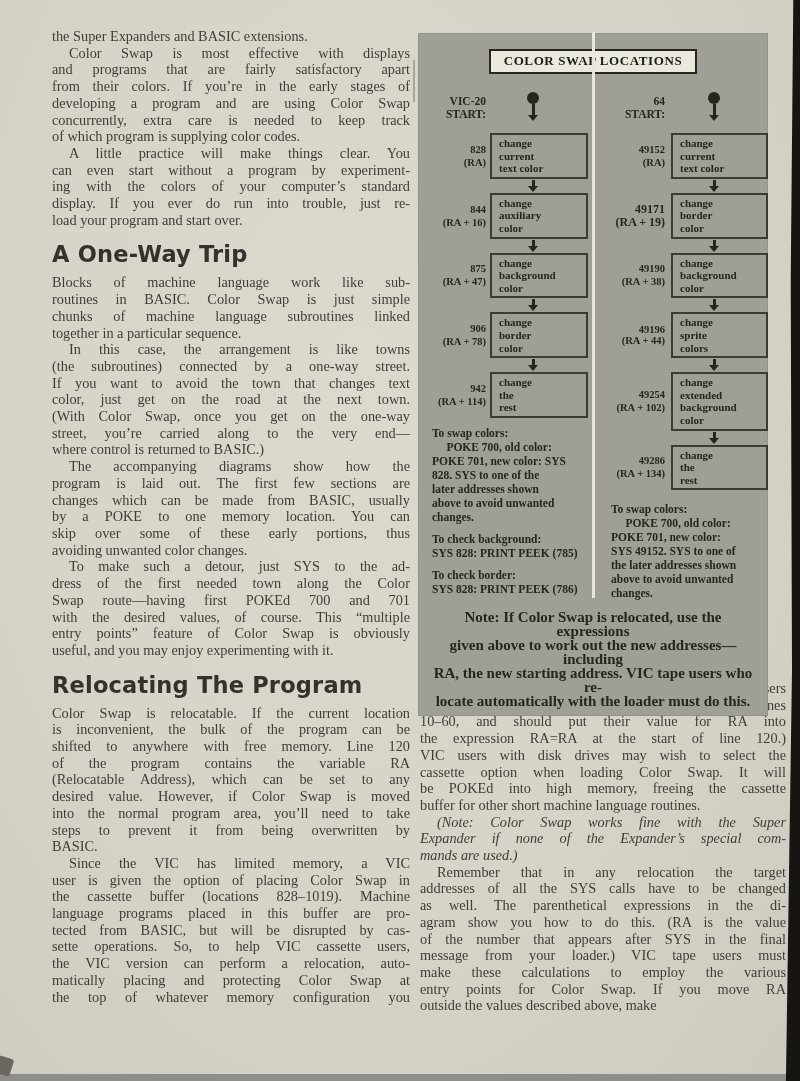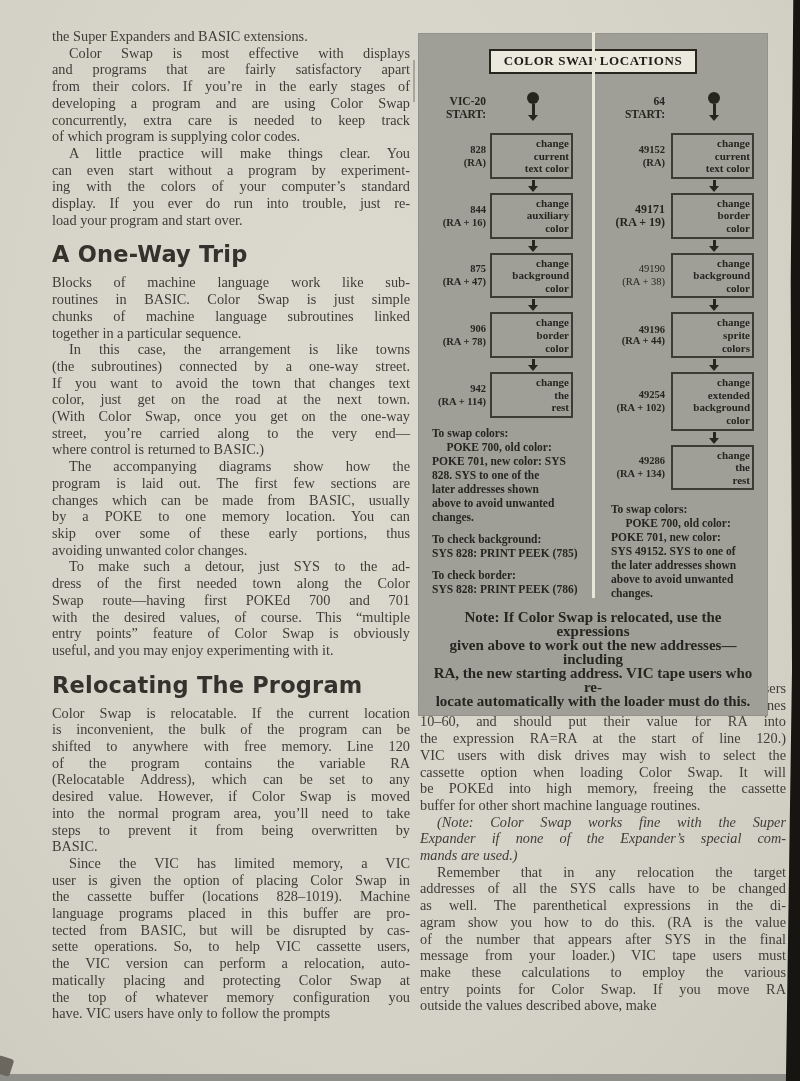--- a/index.html
+++ b/index.html
@@ -41,23 +41,23 @@
   .machine{font-weight:bold;font-size:11.5px;line-height:13px;white-space:pre-line;
     padding-top:3px;color:#26261f;}
   .box-area{width:86px;flex:none;display:flex;flex-direction:column;align-items:center;}
   .flow-header .box-area{margin-left:4px;}
   .col64 .flow-header .box-area{margin-left:6px;}
   .dot{width:12px;height:12px;border-radius:50%;background:#26261f;}
   .dstem{width:3px;height:11px;background:#26261f;}
   .ahead{width:0;height:0;border-left:5px solid transparent;border-right:5px solid transparent;
     border-top:6px solid #26261f;}
   .node-row{display:flex;align-items:center;}
-  .node-box{box-sizing:border-box;width:83px;margin-left:4px;border:2px solid #3c3c35;
+  .node-box{box-sizing:border-box;width:98px;margin-left:4px;border:2px solid #3c3c35;
     padding:2px 2px 2px 7px;font-weight:bold;font-size:11px;line-height:12.6px;
-    white-space:pre-line;color:#26261f;text-align:right;}
+    white-space:pre-line;color:#26261f;}
   .col64 .node-box{margin-left:6px;}
   .arrow-row{display:flex;padding-left:60px;}
   .col64 .arrow-row{padding-left:68px;}
   .arrow-row .acell{width:86px;display:flex;flex-direction:column;align-items:center;padding:1px 0;}
   .astem{width:3px;height:6px;background:#26261f;}
   .flow-note{font-weight:bold;font-size:11.5px;line-height:14px;white-space:pre-line;
     color:#26261f;margin:8px 0 0 2px;}
   .col64 .flow-note{margin-left:8px;margin-top:12px;}
   .reloc-note{font-weight:bold;font-size:15px;line-height:14px;white-space:pre-line;
     color:#26261f;margin:10px 14px 0 14px;text-align:center;}
@@ -140,21 +140,20 @@
     <div class="para indent">
       <div class="line">Since the VIC has limited memory, a VIC</div>
       <div class="line">user is given the option of placing Color Swap in</div>
       <div class="line">the cassette buffer (locations 828–1019). Machine</div>
       <div class="line">language programs placed in this buffer are pro-</div>
       <div class="line">tected from BASIC, but will be disrupted by cas-</div>
       <div class="line">sette operations. So, to help VIC cassette users,</div>
       <div class="line">the VIC version can perform a relocation, auto-</div>
       <div class="line">matically placing and protecting Color Swap at</div>
       <div class="line">the top of whatever memory configuration you</div>
-      <div class="line pl">have. VIC users have only to follow the prompts</div>
     </div>
   </div>
 
 <div id="col-right" class="textcol">
     <div class="para">
       <div class="line">to make use of this option. (Those VIC users</div>
       <div class="line">who wish to set RA themselves can delete lines</div>
       <div class="line">10–60, and should put their value for RA into</div>
       <div class="line">the expression RA=RA at the start of line 120.)</div>
       <div class="line">VIC users with disk drives may wish to select the</div>
@@ -295,21 +294,21 @@
 border
 color</div>
         </div>
         <div class="arrow-row">
           <div class="acell">
             <div class="astem"></div>
             <div class="ahead"></div>
           </div>
         </div>
         <div class="node-row">
-          <div class="addr-area addr" style="white-space: pre-line; font-weight: normal; font-size: 10.5px; line-height: 13px; color: rgb(38, 38, 31);">49190
+          <div class="addr-area addr" style="white-space: pre-line; font-weight: bold; font-size: 10.5px; line-height: 13px; color: rgb(38, 38, 31);">49190
 (RA + 38)</div>
           <div class="node-box">change
 background
 color</div>
         </div>
         <div class="arrow-row">
           <div class="acell">
             <div class="astem"></div>
             <div class="ahead"></div>
           </div>

